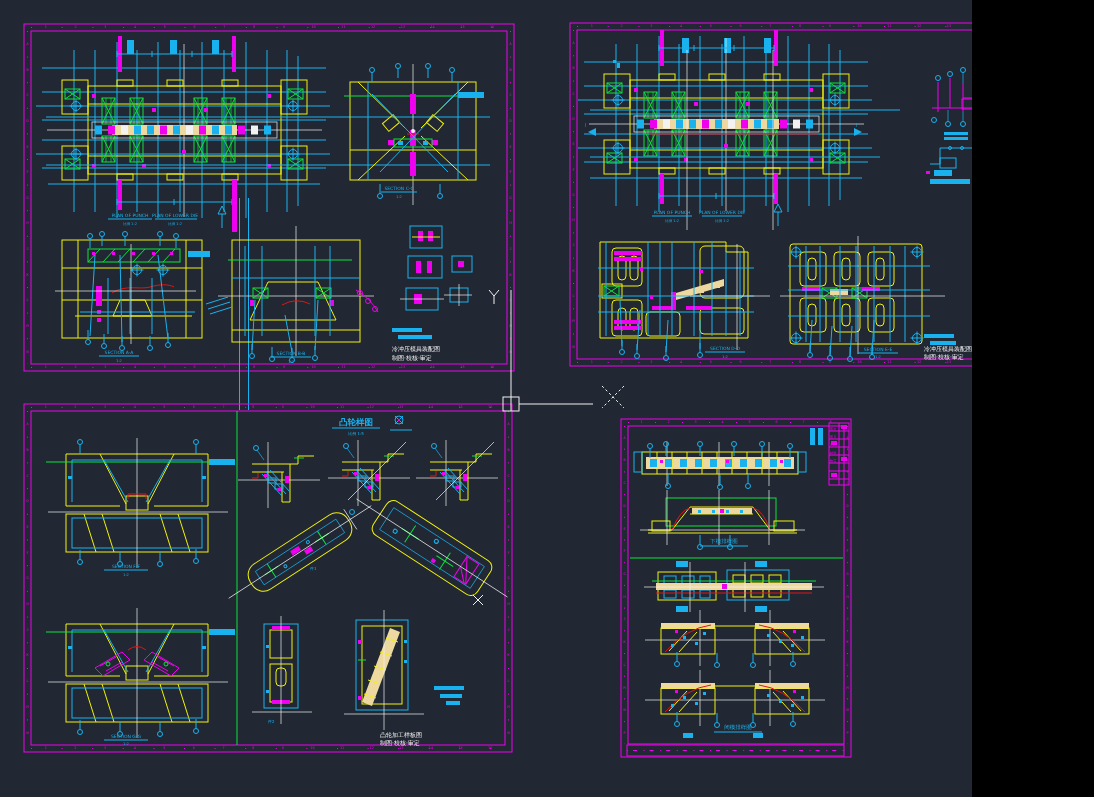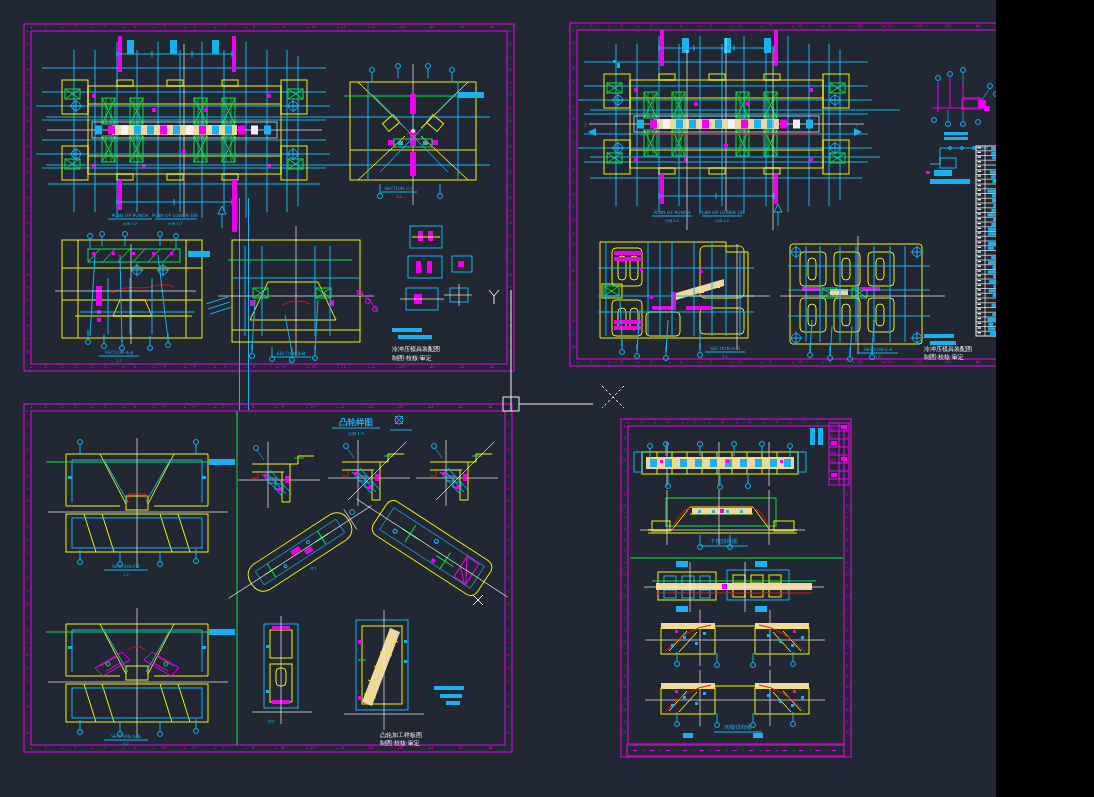--- a/index.html
+++ b/index.html
@@ -1,16 +1,16 @@
 <!DOCTYPE html>
 <html style="--bg: #212833; --border: #ef00ef; --magenta: #ef00ef; --yellow: #f2f20c; --cyan: #1ab2ee; --green: #0de23c; --white: #f2f2f2; --red: #e01414; --tan: #edd9a0; --statusline: #7b8496; --statusband: #2b3140; --statusline2: #b2b7c2; --statusbottom: #14171d;"><head>
 <meta charset="utf-8">
 <style>
   html,body{margin:0;padding:0;background:#000;}
-  .stage{position:relative;width:972px;height:797px;overflow:hidden;background:var(--bg);padding-left:24px;}
+  .stage{position:relative;width:972px;height:797px;overflow:hidden;background:var(--bg);}
   svg{position:absolute;left:0;top:0;}
   svg line,svg path,svg rect,svg circle,svg polyline,svg polygon{stroke-width:1;fill:none;}
   .y{stroke:var(--yellow)} .c{stroke:var(--cyan)} .g{stroke:var(--green)}
   .m{stroke:var(--magenta)} .w{stroke:var(--white)} .r{stroke:var(--red)} .bd{stroke:var(--border)}
   .cf{fill:var(--cyan);stroke:none} .mf{fill:var(--magenta);stroke:none}
   .wf{fill:var(--white);stroke:none}
   .t{fill:var(--tan);stroke:none}
   .thin{stroke-width:.7}
   text{font-family:"DejaVu Sans","Liberation Sans",sans-serif;}
   .tick{font-family:"DejaVu Sans Mono","Liberation Mono",monospace;}

